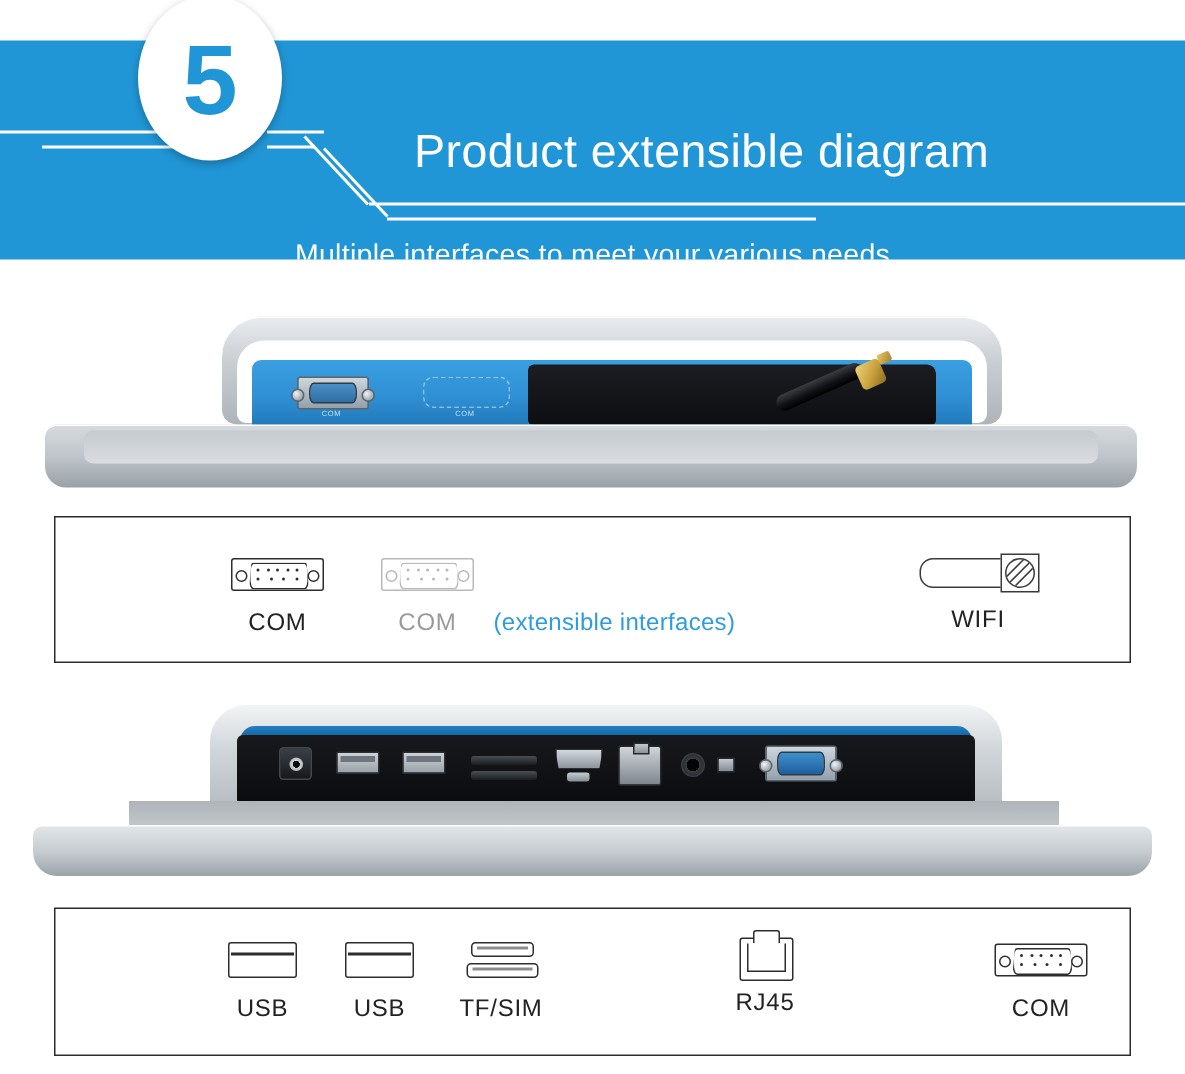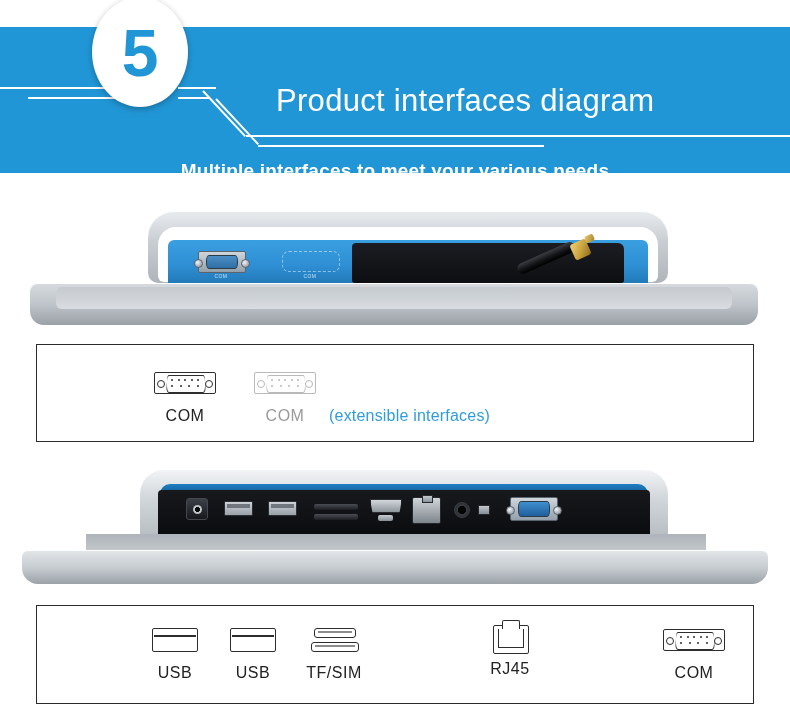--- a/index.html
+++ b/index.html
@@ -42,21 +42,21 @@
     margin-top:2px;
   }
 
   .hdr-title{
     position:absolute;left:276px;top:56px;
     font-size:31px;color:#ffffff;font-weight:normal;
     letter-spacing:.3px;white-space:nowrap;z-index:3;
   }
   .hdr-sub{
     position:absolute;left:0;top:133px;width:790px;text-align:center;
-    font-size:19px;color:#ffffff;font-weight:bold;letter-spacing:.2px;
+    font-size:19px;color:#ffffff;font-weight:normal;letter-spacing:.2px;
   }
   .watermark{
     position:absolute;right:30px;top:47px;
     font-size:22px;color:rgba(255,255,255,.18);letter-spacing:2px;
     white-space:nowrap;user-select:none;
   }
 
   
   .device{position:absolute;left:0;width:790px;}
   .device-top{top:205px;height:135px;}
@@ -352,21 +352,21 @@
 <div class="header">
   <div class="hdr-line l1"></div>
   <div class="hdr-line l2"></div>
   <div class="hdr-line l3"></div>
   <div class="hdr-line l4"></div>
   <div class="hdr-diag d1"></div>
   <div class="hdr-diag d2"></div>
   <div class="hdr-line l5"></div>
   <div class="hdr-line l6"></div>
 
-  <div class="hdr-title">Product interfaces diagram</div>
+  <div class="hdr-title">Product extensible diagram</div>
   <div class="hdr-sub">Multiple interfaces to meet your various needs</div>
   <div class="watermark"></div>
 </div>
 
 <div class="badge">
   <span class="badge-num">5</span>
 </div>
 
 <div class="device device-top">
   <div class="dev1-bezel"></div>
@@ -446,20 +446,34 @@
               </div>
           </div>
           <div class="hole r"></div>
         </div>
       </div>
       <div class="lg-lab muted">COM</div>
     </div>
 
     <div class="lg-note" style="left:292px;top:62px;">(extensible interfaces)</div>
 
+    <div class="lg-item" style="left:570px;top:16px;width:90px;">
+      <div class="lg-ico">
+        <div class="ic-wifi">
+          <div class="bar"></div>
+          <div class="box"></div>
+          <div class="circ">
+              <span class="s2"></span>
+              <span></span>
+              <span class="s3"></span>
+            </div>
+        </div>
+      </div>
+      <div class="lg-lab">WIFI</div>
+    </div>
 
   </div>
 </div>
 
 <div class="device device-bot">
   <div class="dev2-bezel"></div>
   <div class="dev2-blue"></div>
   <div class="dev2-black"></div>
 
   <div class="io io-dc"></div>

